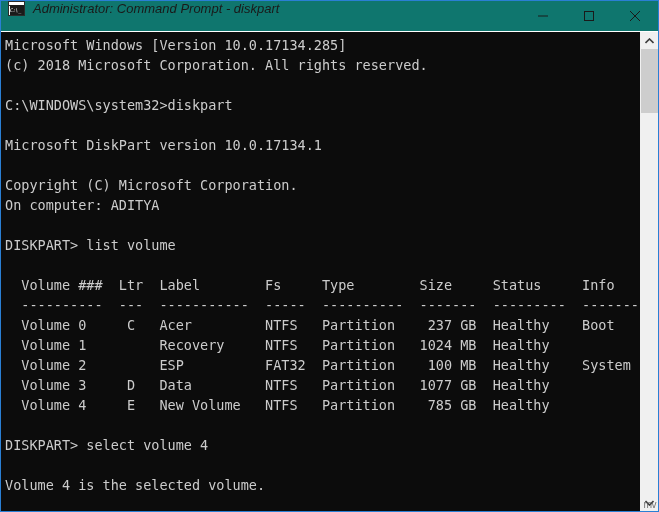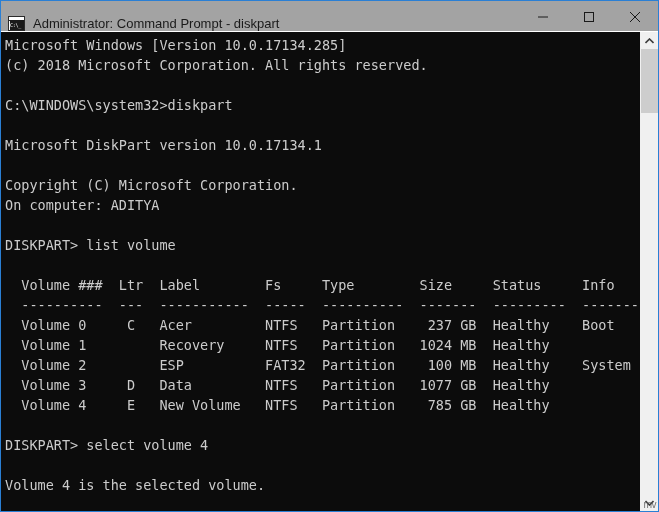--- a/index.html
+++ b/index.html
@@ -24,25 +24,26 @@
     border: 1px solid #2a7fd4;
     background: #0c0c0c;
     display: flex;
     flex-direction: column;
   }
 
   
   #titlebar {
     height: 30px;
     min-height: 30px;
-    background: #a3a3a3;
-    display: flex;
-    align-items: flex-end;
+    background: #0f766e;
+    display: flex;
+    align-items: flex-start;
     position: relative;
     border-bottom: 1px solid #ffffff;
+    font-style: italic;
   }
   #title-icon {
     width: 17px;
     height: 15px;
     margin-left: 7px;
     margin-right: 8px;
     background: #ffffff;
     border: 1px solid #2b2b2b;
     box-sizing: border-box;
     position: relative;

